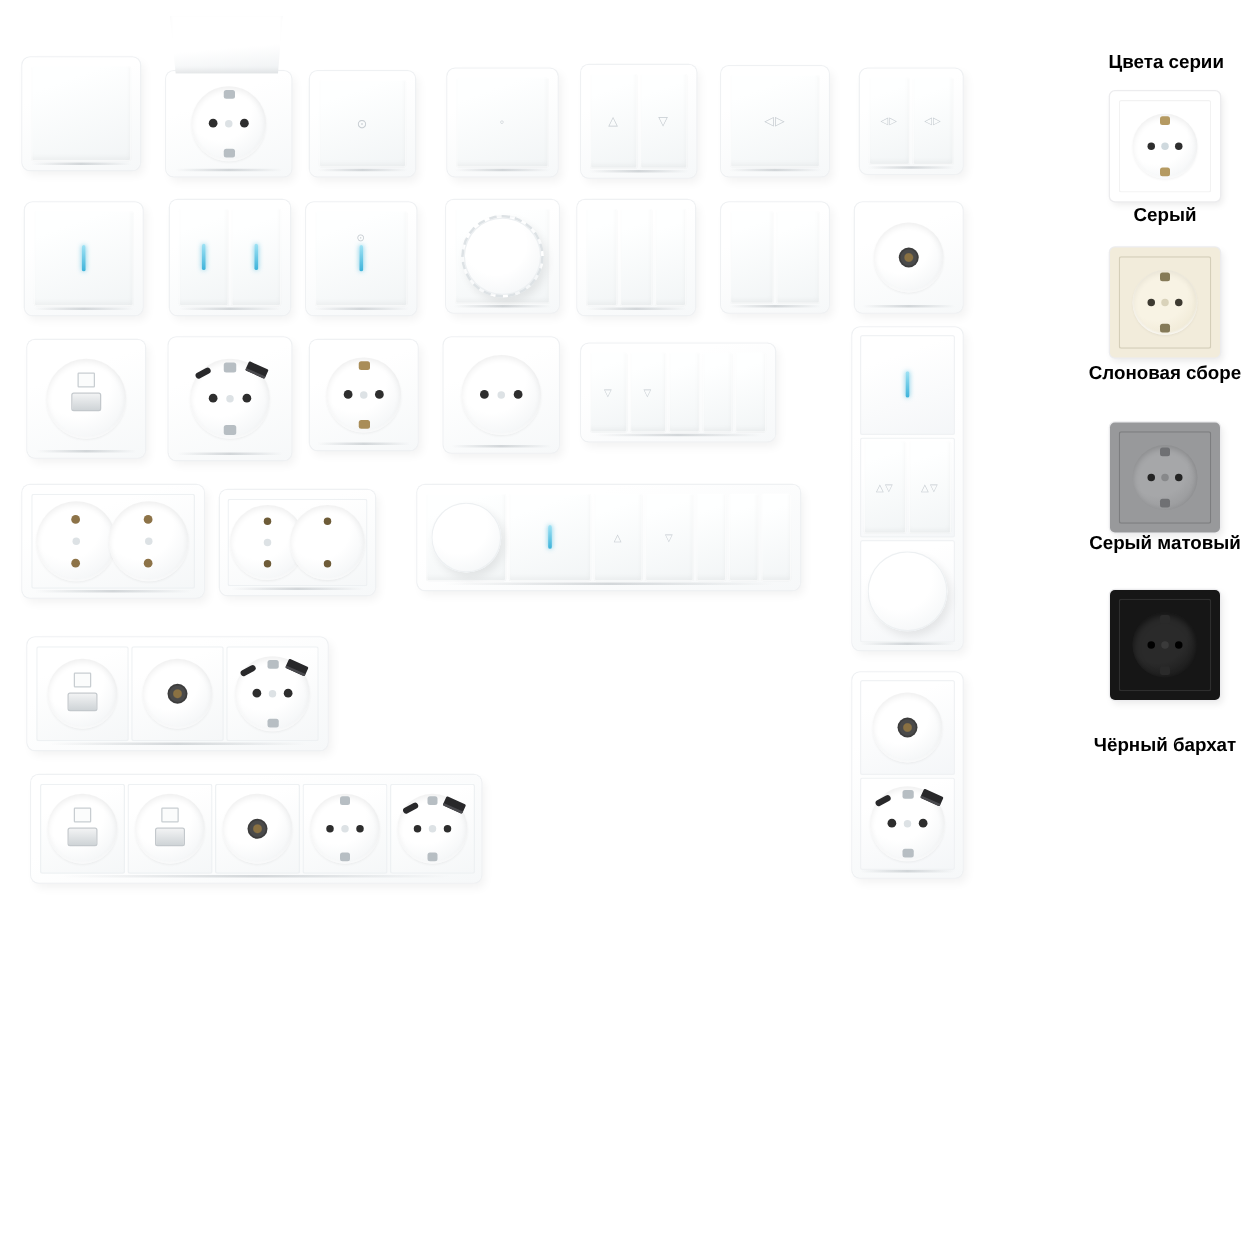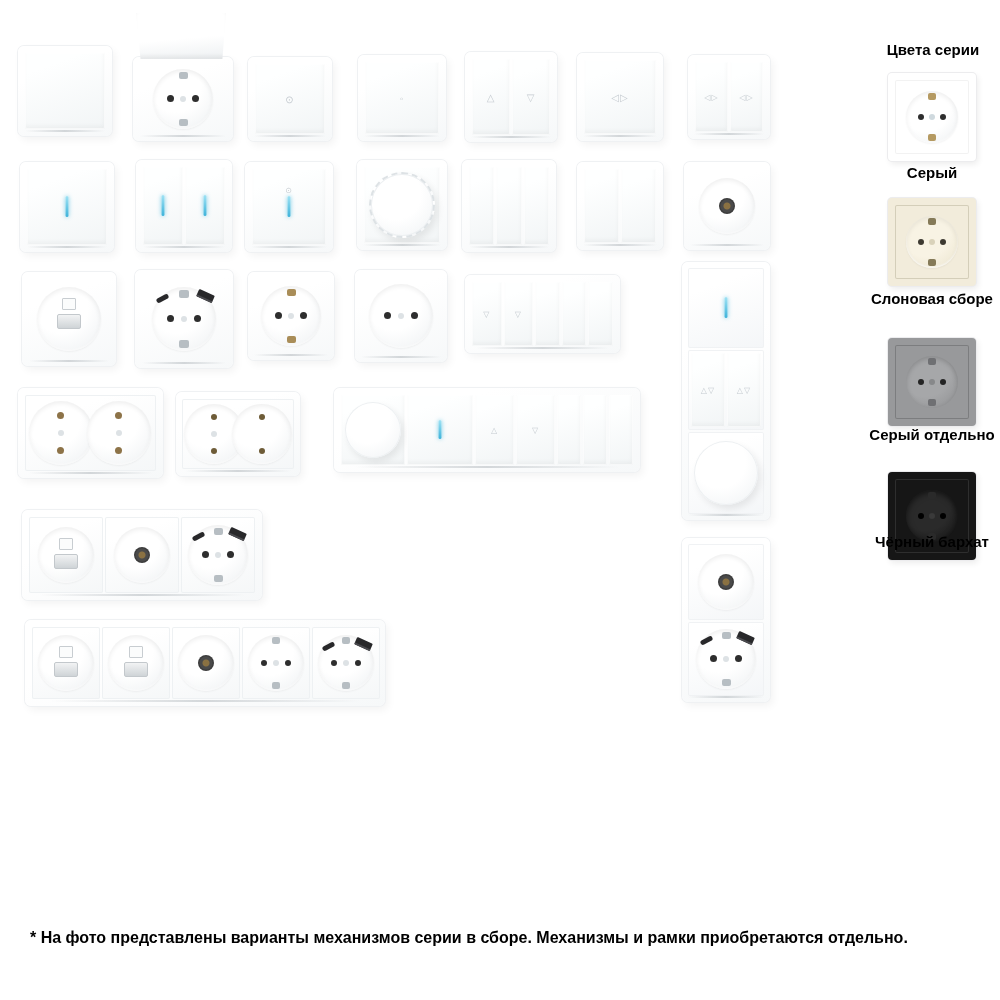--- a/index.html
+++ b/index.html
@@ -373,25 +373,24 @@
   </div>
   <div class="sw-label" style="top:290px">Слоновая сборе</div>
 
   <div class="swatch sw-gray" style="top: 338px; background: rgb(152, 153, 155);">
     <div class="swin">
         <div class="sock pw d52">
           <span class="cdot"></span>
         </div>
       </div>
   </div>
-  <div class="sw-label" style="top:426px">Серый отдельно</div>
+  <div class="sw-label" style="top:426px">Серый матовый</div>
 
   <div class="swatch sw-black" style="top: 472px; background: rgb(22, 22, 22);">
     <div class="swin">
         <div class="sock pw d52">
           <span class="cdot"></span>
         </div>
       </div>
   </div>
-  <div class="sw-label" style="top:533px">Чёрный бархат</div>
-
-  <div class="footnote">* На фото представлены варианты механизмов серии в сборе. Механизмы и рамки приобретаются отдельно.</div>
+  <div class="sw-label" style="top:588px">Чёрный бархат</div>
+
 </div>
 
 </body></html>

